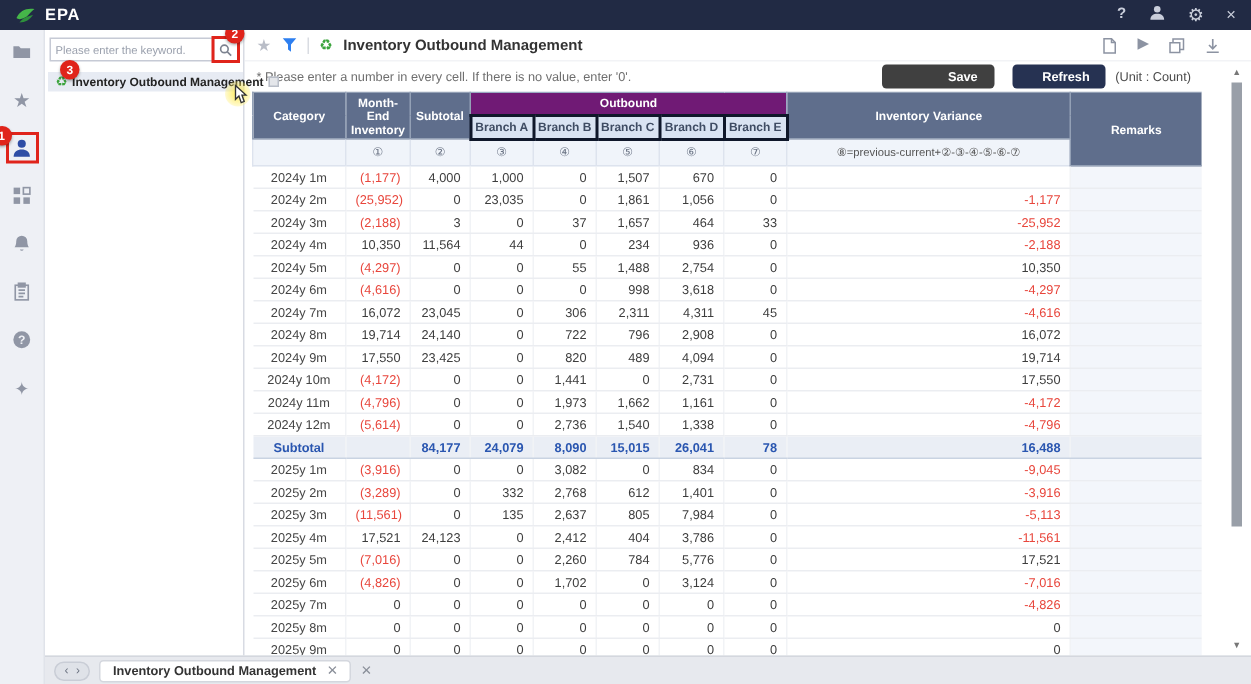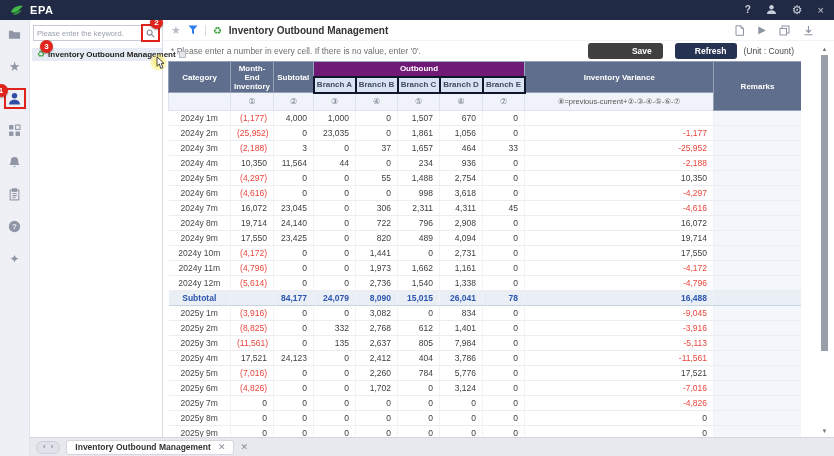--- a/index.html
+++ b/index.html
@@ -435,21 +435,21 @@
             <td class="num">0</td>
             <td class="num">3,082</td>
             <td class="num">0</td>
             <td class="num">834</td>
             <td class="num">0</td>
             <td class="num neg">-9,045</td>
             <td class="num var"></td>
           </tr>
           <tr>
             <td class="cat">2025y 2m</td>
-            <td class="num neg">(8,825)</td>
+            <td class="num neg">(3,289)</td>
             <td class="num">0</td>
             <td class="num">332</td>
             <td class="num">2,768</td>
             <td class="num">612</td>
             <td class="num">1,401</td>
             <td class="num">0</td>
             <td class="num neg">-3,916</td>
             <td class="num var"></td>
           </tr>
           <tr>

